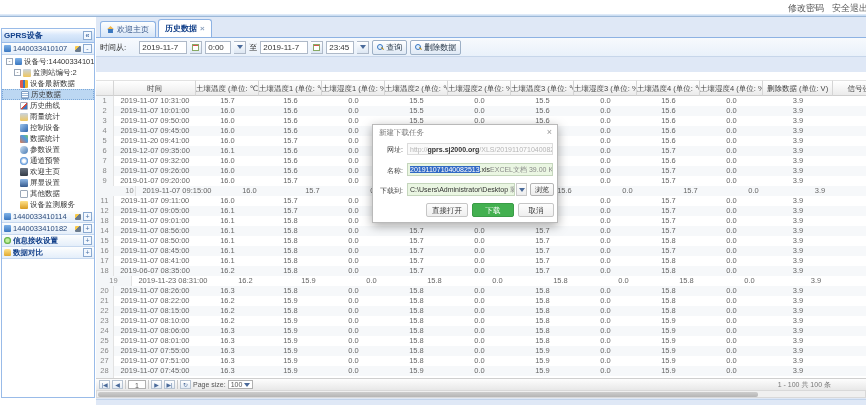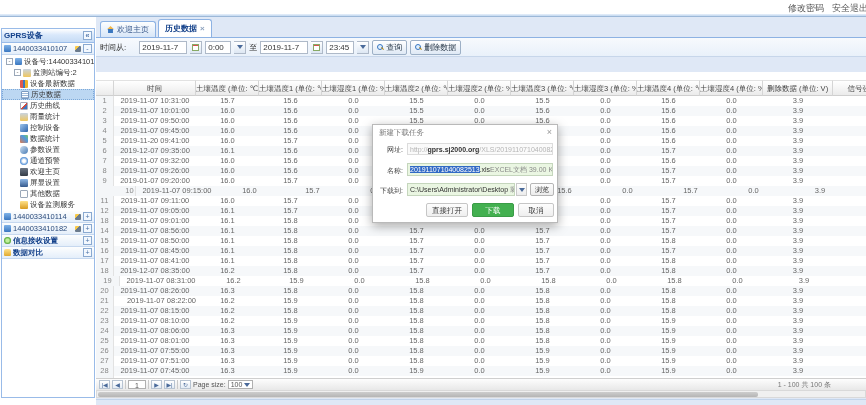--- a/index.html
+++ b/index.html
@@ -556,36 +556,36 @@
           <div class="gc" style="width: 63px;">0.0</div>
           <div class="gc" style="width: 63px;">15.7</div>
           <div class="gc" style="width: 63px;">0.0</div>
           <div class="gc" style="width: 63px;">15.8</div>
           <div class="gc" style="width: 63px;">0.0</div>
           <div class="gc" style="width: 70px;">3.9</div>
           <div class="gc" style="width: 60px;"></div>
         </div>
         <div class="grow-r alt">
           <div class="gc num" style="width: 18px;">18</div>
-          <div class="gc" style="width: 82px;">2019-12-07 08:35:00</div>
+          <div class="gc" style="width: 82px;">2019-06-07 08:35:00</div>
           <div class="gc" style="width: 63px;">16.2</div>
           <div class="gc" style="width: 63px;">15.8</div>
           <div class="gc" style="width: 63px;">0.0</div>
           <div class="gc" style="width: 63px;">15.7</div>
           <div class="gc" style="width: 63px;">0.0</div>
           <div class="gc" style="width: 63px;">15.7</div>
           <div class="gc" style="width: 63px;">0.0</div>
           <div class="gc" style="width: 63px;">15.8</div>
           <div class="gc" style="width: 63px;">0.0</div>
           <div class="gc" style="width: 70px;">3.9</div>
           <div class="gc" style="width: 60px;"></div>
         </div>
         <div class="grow-r">
-          <div class="gc num" style="width: 24px;">19</div>
-          <div class="gc" style="width: 82px;">2019-11-07 08:31:00</div>
+          <div class="gc num" style="width: 36px;">19</div>
+          <div class="gc" style="width: 82px;">2019-11-23 08:31:00</div>
           <div class="gc" style="width: 63px;">16.2</div>
           <div class="gc" style="width: 63px;">15.9</div>
           <div class="gc" style="width: 63px;">0.0</div>
           <div class="gc" style="width: 63px;">15.8</div>
           <div class="gc" style="width: 63px;">0.0</div>
           <div class="gc" style="width: 63px;">15.8</div>
           <div class="gc" style="width: 63px;">0.0</div>
           <div class="gc" style="width: 63px;">15.8</div>
           <div class="gc" style="width: 63px;">0.0</div>
           <div class="gc" style="width: 70px;">3.9</div>
@@ -601,21 +601,21 @@
           <div class="gc" style="width: 63px;">0.0</div>
           <div class="gc" style="width: 63px;">15.8</div>
           <div class="gc" style="width: 63px;">0.0</div>
           <div class="gc" style="width: 63px;">15.8</div>
           <div class="gc" style="width: 63px;">0.0</div>
           <div class="gc" style="width: 70px;">3.9</div>
           <div class="gc" style="width: 60px;"></div>
         </div>
         <div class="grow-r">
           <div class="gc num" style="width: 18px;">21</div>
-          <div class="gc" style="width: 82px; text-align: right;">2019-11-07 08:22:00</div>
+          <div class="gc" style="width: 82px;">2019-11-07 08:22:00</div>
           <div class="gc" style="width: 63px;">16.2</div>
           <div class="gc" style="width: 63px;">15.9</div>
           <div class="gc" style="width: 63px;">0.0</div>
           <div class="gc" style="width: 63px;">15.8</div>
           <div class="gc" style="width: 63px;">0.0</div>
           <div class="gc" style="width: 63px;">15.8</div>
           <div class="gc" style="width: 63px;">0.0</div>
           <div class="gc" style="width: 63px;">15.8</div>
           <div class="gc" style="width: 63px;">0.0</div>
           <div class="gc" style="width: 70px;">3.9</div>

